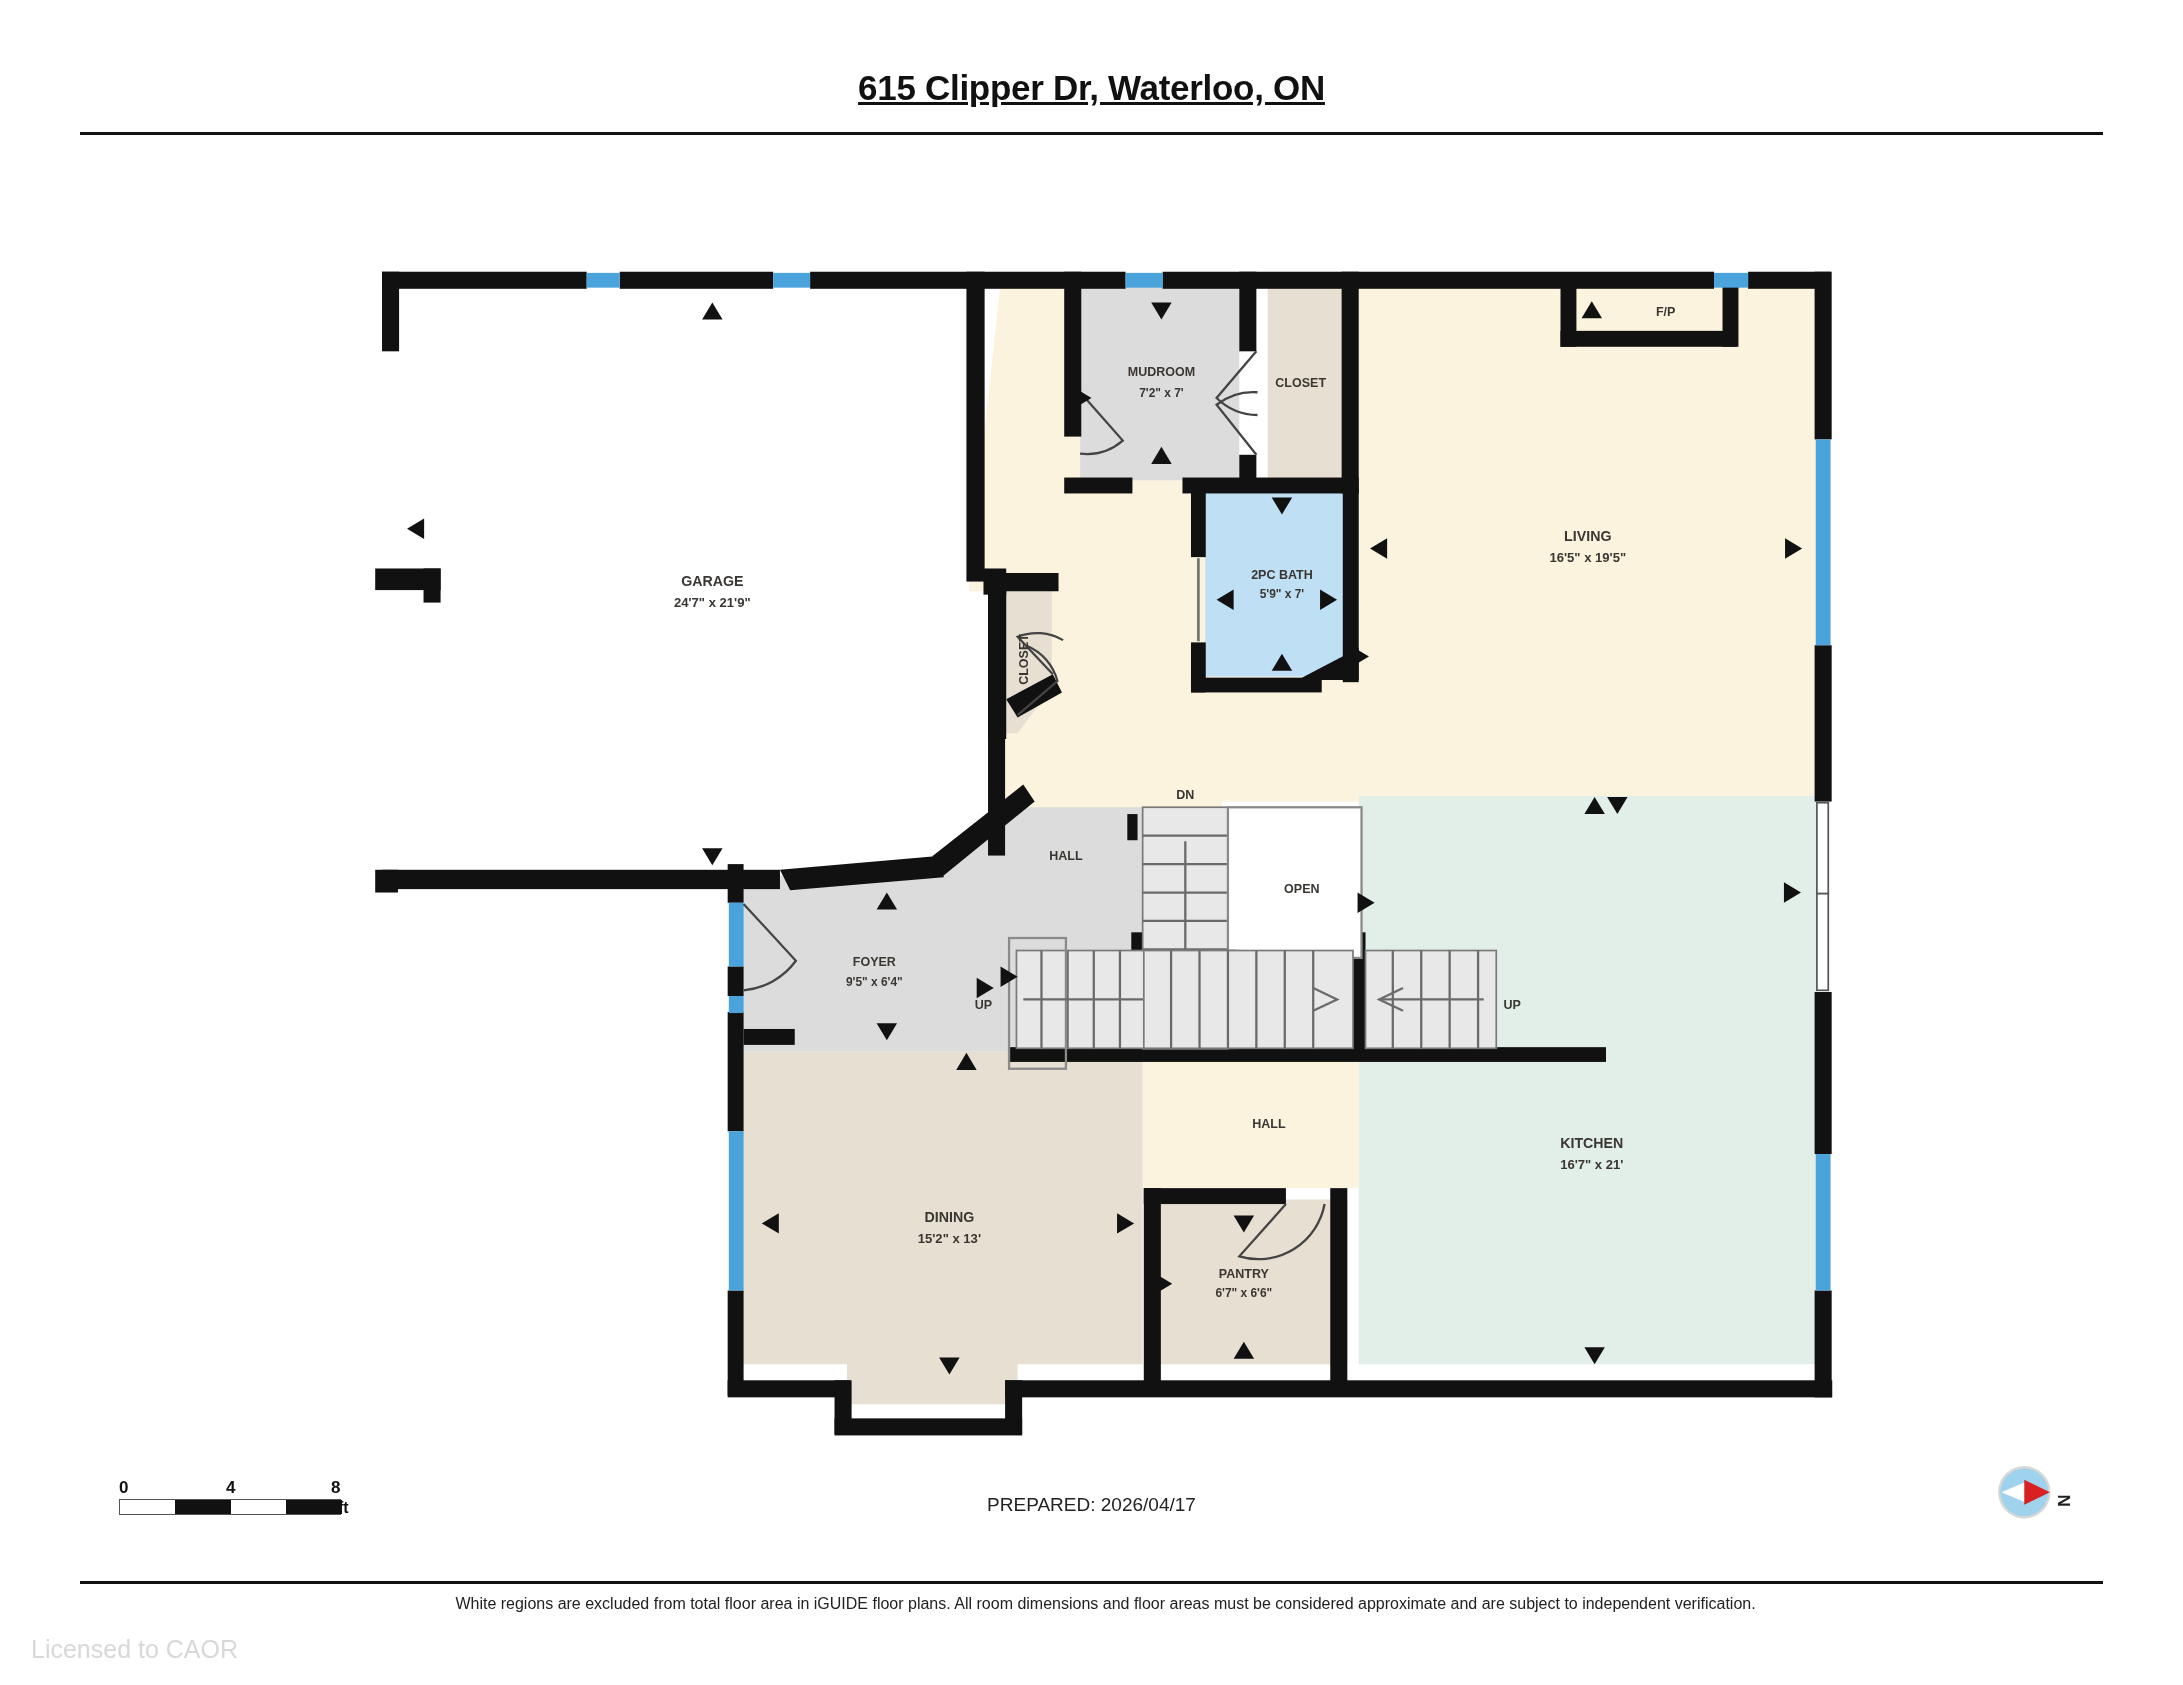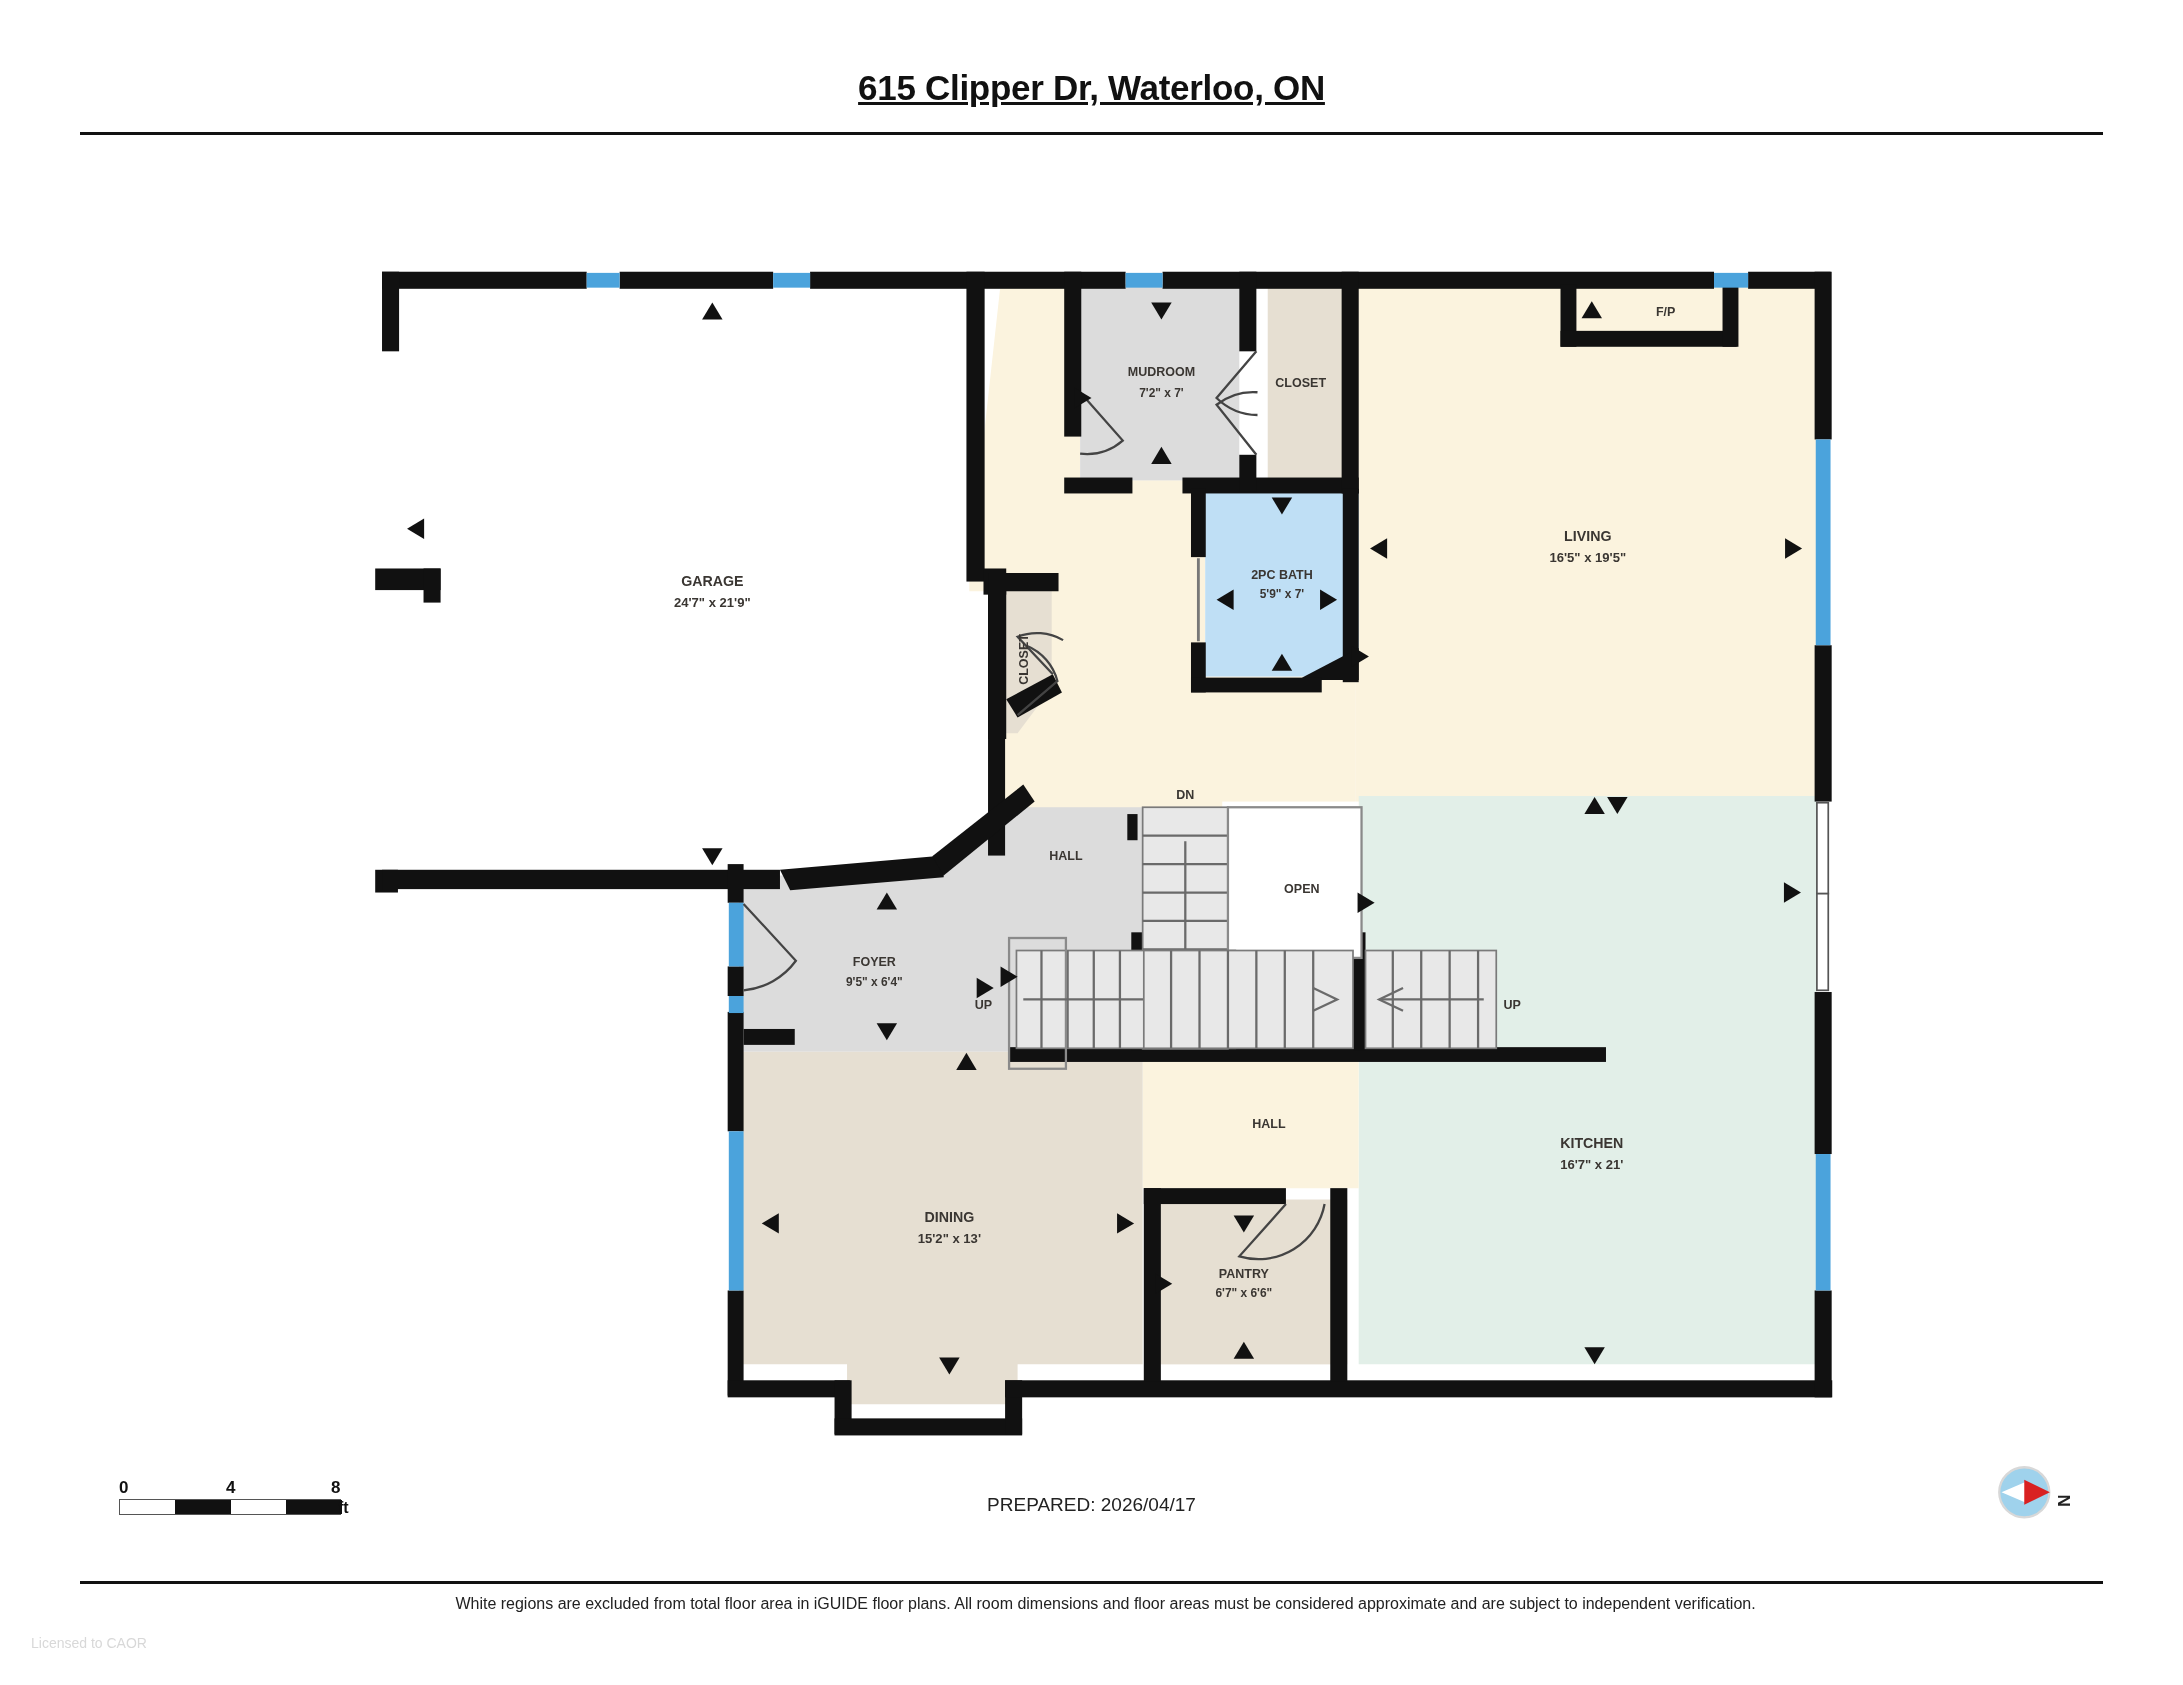--- a/index.html
+++ b/index.html
@@ -58,21 +58,21 @@
     font-size:19px;color:#222;
   }
   .compass{position:absolute;left:1990px;top:1457px;width:97px;height:74px;}
   .rule-bot{position:absolute;left:80px;right:80px;top:1581px;height:2.8px;background:#111;}
   .disclaimer{
     position:absolute;left:0;right:0;top:1595px;text-align:center;
     font-size:16px;color:#222;padding-left:28px;
   }
   .licensed{
     position:absolute;left:31px;top:1635px;
-    font-size:14px;color:#d8d8d8;font-weight:normal;
+    font-size:25px;color:#d8d8d8;font-weight:normal;
   }
 </style>
 </head>
 <body>
 
 <div class="page">
 
   <div class="title">615 Clipper Dr, Waterloo, ON</div>
   <div class="rule-top"></div>
 

